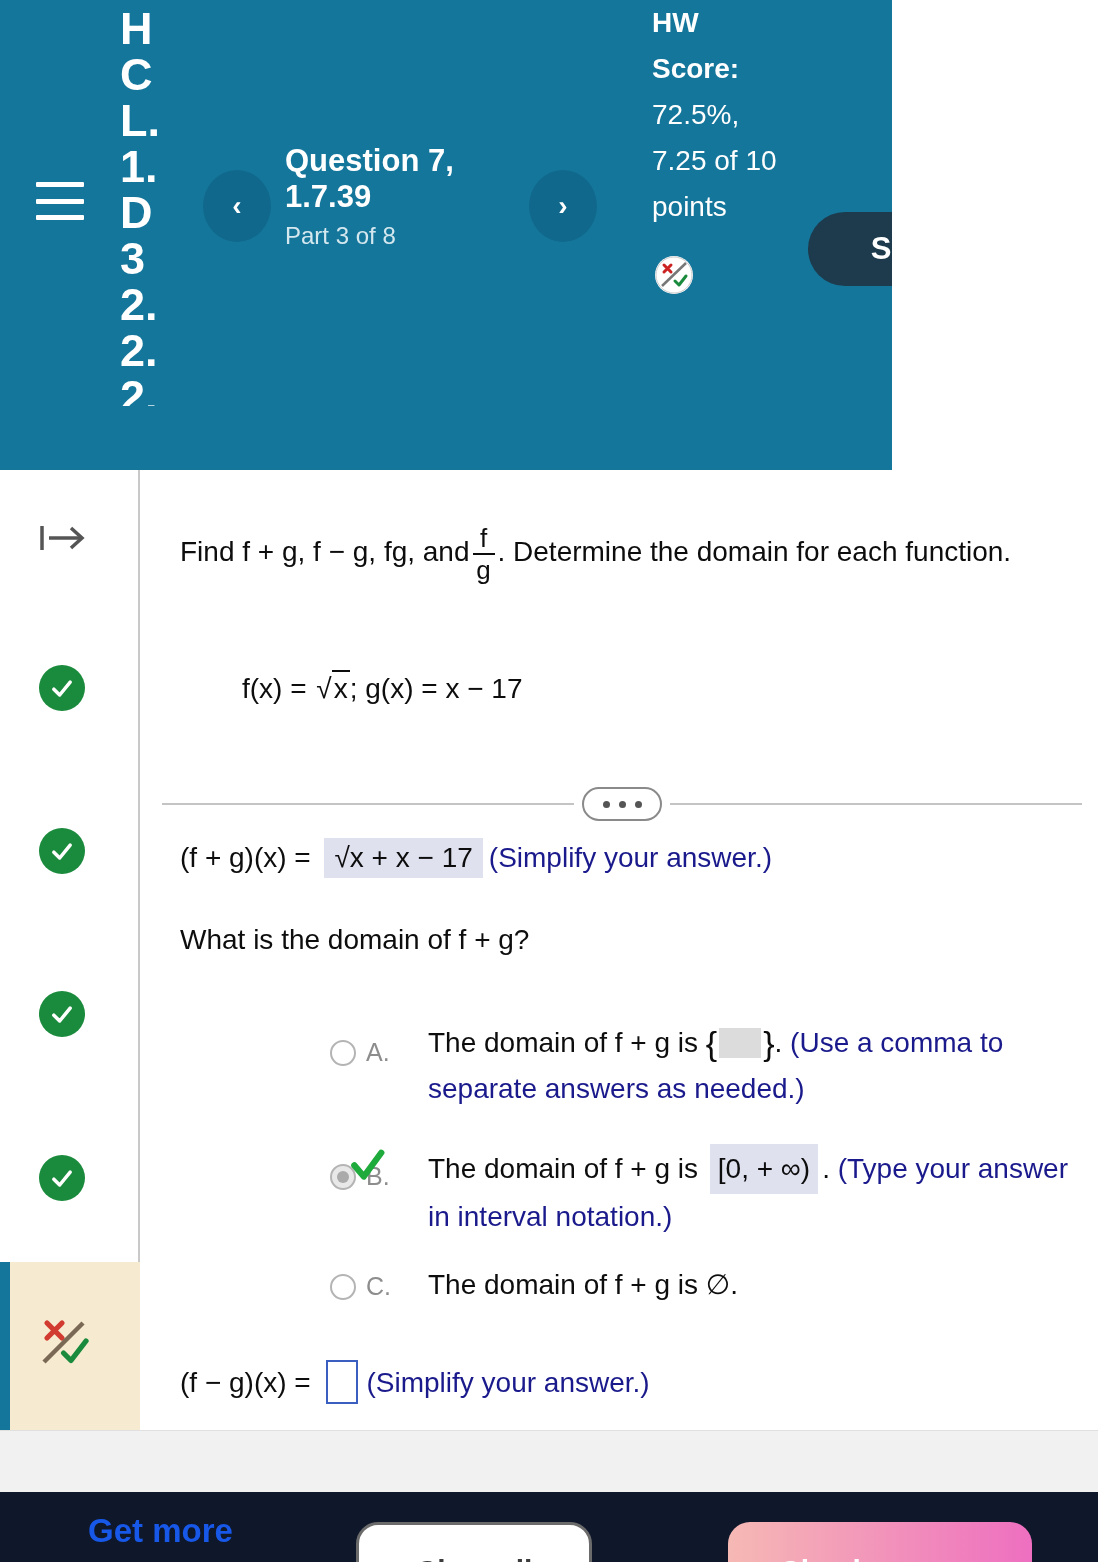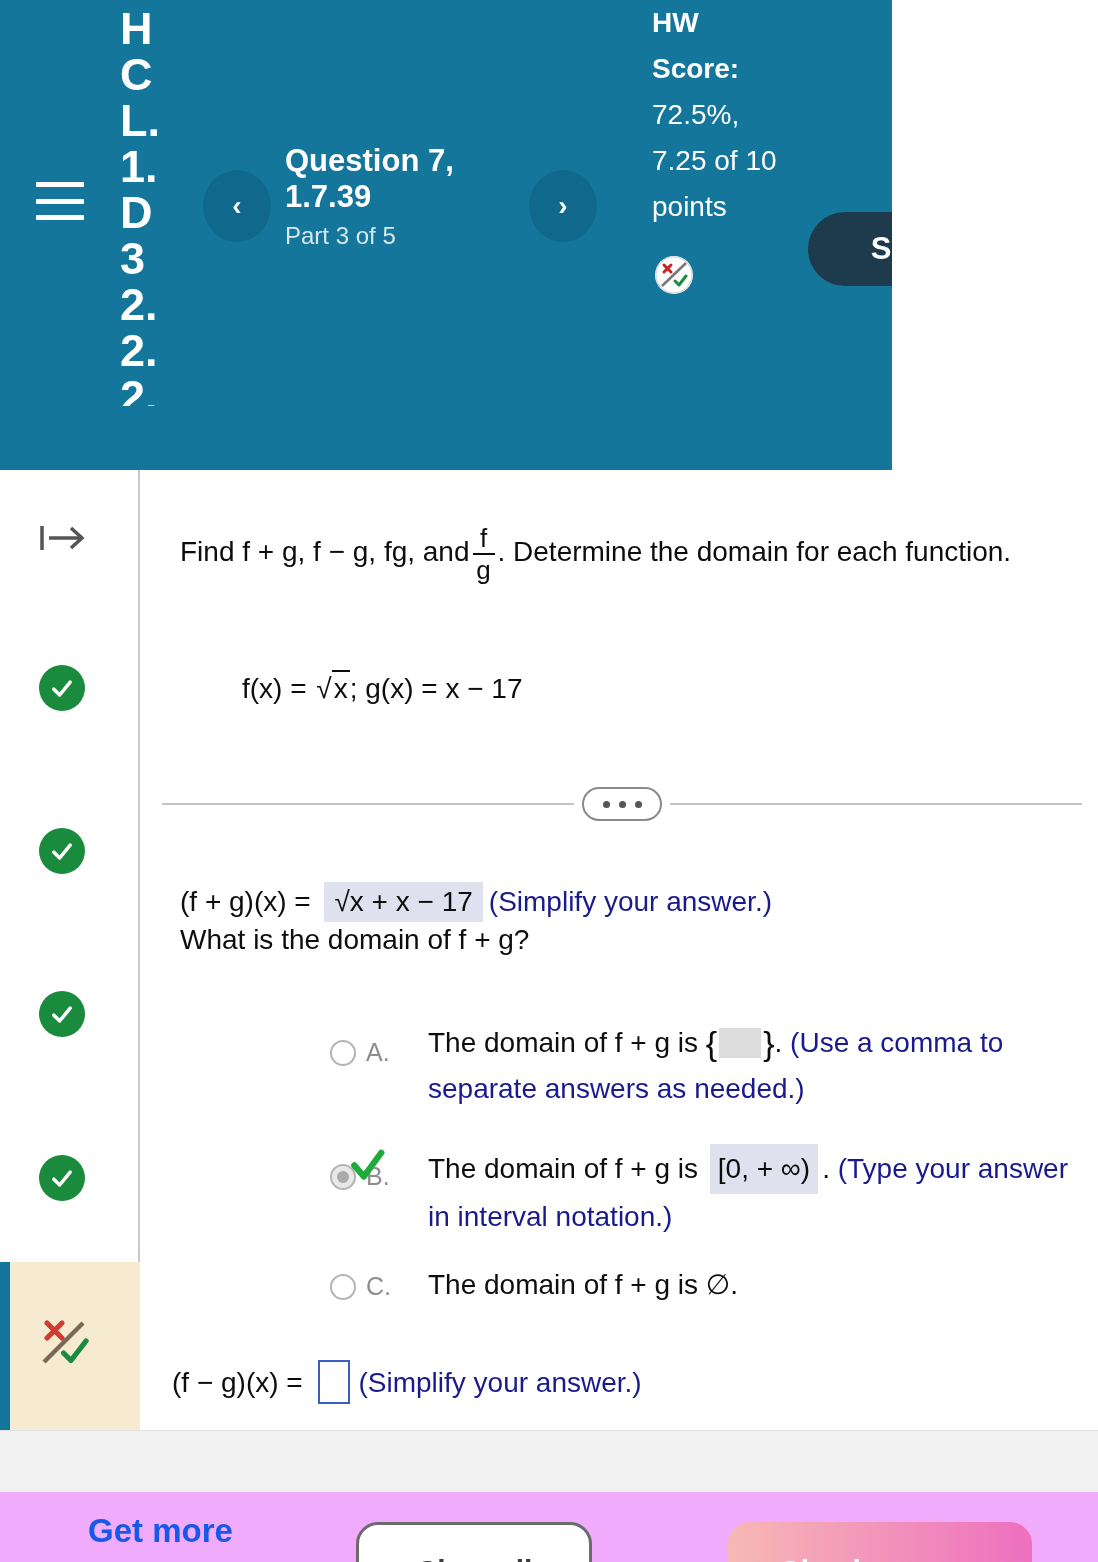--- a/index.html
+++ b/index.html
@@ -155,21 +155,21 @@
   .dots-pill {
     width: 80px; height: 34px; border-radius: 17px;
     border: 2px solid #8a8a8a; background: #ffffff;
     display: flex; align-items: center; justify-content: center; gap: 9px;
     margin: 0 8px; cursor: pointer;
   }
   .dots-pill i { width: 7px; height: 7px; border-radius: 50%; background: #555; display: block; }
 
   .answer-line {
     position: absolute; left: 38px; top: 368px;
-    font-size: 28px; color: #0d0d0d; white-space: nowrap; margin-top: 44px;
+    font-size: 28px; color: #0d0d0d; white-space: nowrap;
   }
   .ansbox {
     display: inline-block;
     background: #dfe1ef; color: #0d0d0d;
     padding: 4px 10px; margin: 0 6px;
   }
   .hint { color: #1a1a8c; }
 
   .question2 {
     position: absolute; left: 38px; top: 454px;
@@ -203,38 +203,38 @@
     display: inline-block; background: #dcdcdc;
     width: 42px; height: 30px; vertical-align: -6px; margin: 0 2px;
   }
   .inlinebox-blue {
     display: inline-block; background: #dfe1ef; color: #0d0d0d;
     padding: 2px 8px; margin: 0 4px;
   }
   .brace { font-size: 34px; vertical-align: -3px; }
 
   .final-answer {
-    position: absolute; left: 30px; top: 890px;
+    position: absolute; left: 38px; top: 890px;
     font-size: 28px; color: #0d0d0d;
   }
   .emptybox {
     display: inline-block; width: 32px; height: 44px;
     border: 2px solid #3b5fc0; background: #ffffff;
     vertical-align: -12px; margin: 0 8px; cursor: pointer;
   }
 
   
   .footer-gap {
     position: absolute; left: 0; top: 1430px;
     width: 1098px; height: 62px; background: #f1f1f1;
     border-top: 1px solid #e0e0e0;
   }
   .footer {
     position: absolute; left: 0; top: 1492px;
-    width: 1098px; height: 70px; background: #f0abfc;
+    width: 1098px; height: 70px; background: #0f172a;
   }
   .get-more {
     position: absolute; left: 88px; top: 20px;
     font-size: 33px; font-weight: bold; color: #1758e8;
     cursor: pointer;
   }
   .foot-btn-outline {
     position: absolute; left: 356px; top: 30px;
     width: 236px; height: 80px;
     border: 3px solid #6b6b6b; border-radius: 22px;
@@ -267,21 +267,21 @@
         <span></span>
         <span></span>
     </div>
 
     <div class="hw-title">HCL.1.D 32.2.2.</div>
 
     <button class="navbtn prev">‹</button>
 
     <div class="qblock">
       <div class="qtitle">Question 7, 1.7.39</div>
-      <div class="qpart">Part 3 of 5</div>
+      <div class="qpart">Part 3 of 8</div>
     </div>
 
     <button class="navbtn next">›</button>
 
     <div class="scoreblock">
       <span class="lbl">HW Score:</span>
       <span>72.5%, 7.25 of 10 points</span>
     </div>
 
     <div class="xcheck-badge">

